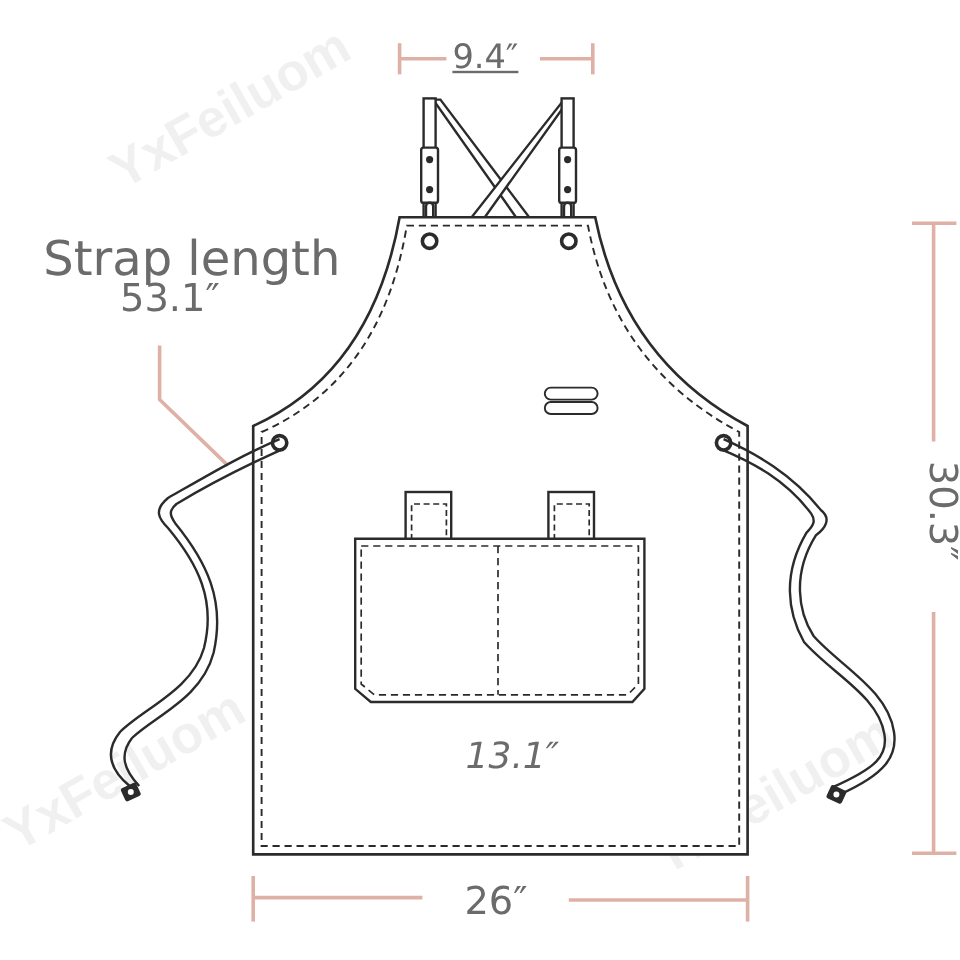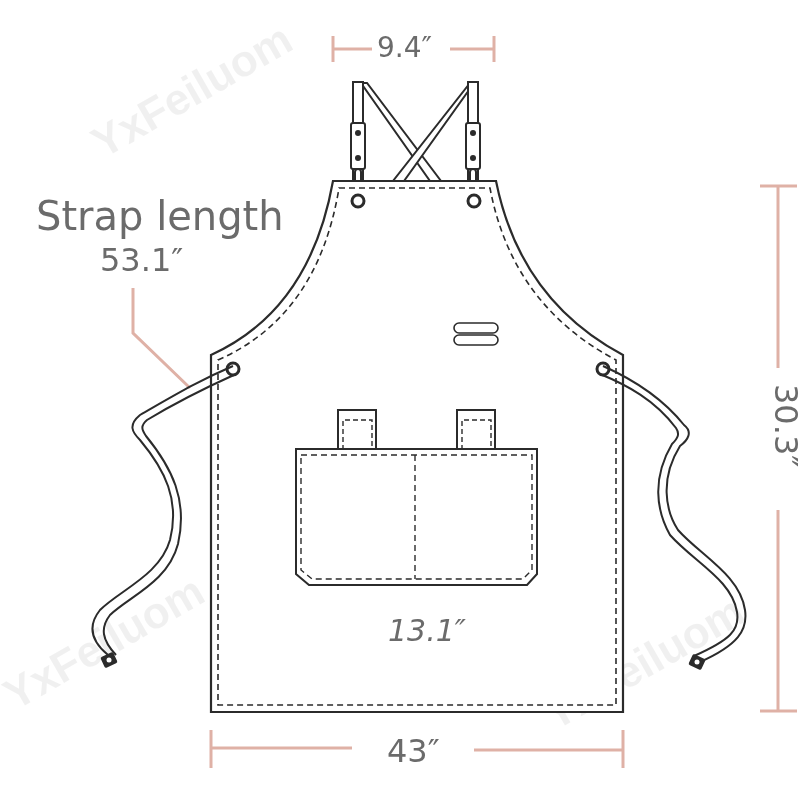--- a/index.html
+++ b/index.html
@@ -102,23 +102,23 @@
       <rect x="338" y="410" width="38" height="40" fill="#ffffff" stroke="#2b2b2b" stroke-width="2"></rect>
       <path d="M343,450 L343,420 L372,420 L372,450" fill="none" stroke="#2b2b2b" stroke-width="1.4" stroke-dasharray="5,3"></path>
       <rect x="457" y="410" width="38" height="40" fill="#ffffff" stroke="#2b2b2b" stroke-width="2"></rect>
       <path d="M462,450 L462,420 L491,420 L491,450" fill="none" stroke="#2b2b2b" stroke-width="1.4" stroke-dasharray="5,3"></path>
     </g>
     <path d="M296,449 L537,449 L537,574 L527,585 L309,585 L296,574 Z" fill="#ffffff" stroke="#2b2b2b" stroke-width="2"></path>
     <path d="M301,455 L532,455 L532,570 L523,579 L312,579 L301,570 Z" fill="none" stroke="#2b2b2b" stroke-width="1.4" stroke-dasharray="6,4"></path>
     <line x1="415" y1="455" x2="415" y2="579" stroke="#2b2b2b" stroke-width="1.4" stroke-dasharray="6,4"></line>
   </svg>
 
-  <div class="dim-text" style="left:377px; top:34px; font-size:28px;">9.4″</div>
+  <div class="dim-text" style="left:377px; top:34px; font-size:28px;text-decoration:underline;">9.4″</div>
 
   <div class="dim-text" style="left:10px; top:196px; font-size:40px;margin-left:26px;">Strap length</div>
-  <div class="dim-text" style="left:100px; top:244px; font-size:32px;">53.1″</div>
+  <div class="dim-text" style="left:100px; top:232px; font-size:32px;">53.1″</div>
 
   <div class="dim-text" style="left:802px; top:384px; font-size:32px; transform: rotate(90deg); transform-origin: left top;">30.3″</div>
 
   <div class="dim-text" style="left:388px; top:616px; font-size:30px;font-style:italic;">13.1″</div>
 
-  <div class="dim-text" style="left:387px; top:735px; font-size:32px;">43″</div>
+  <div class="dim-text" style="left:387px; top:735px; font-size:32px;">26″</div>
 </div>
 
 </body></html>

